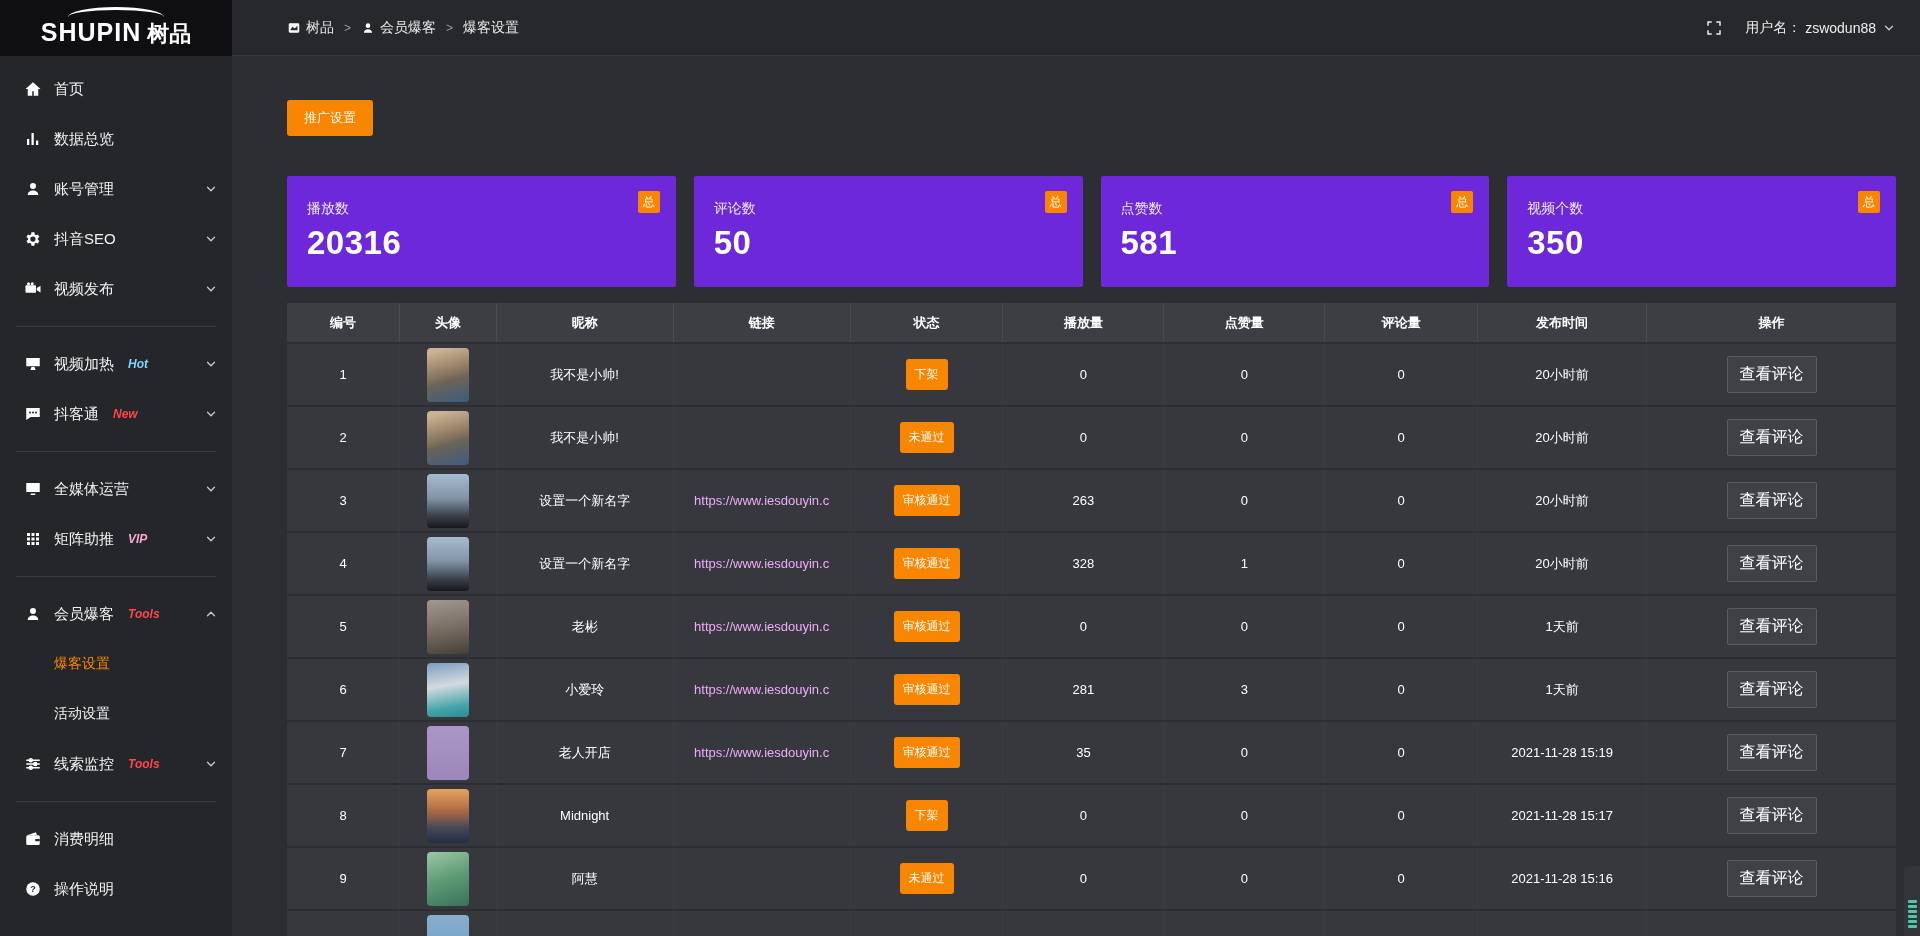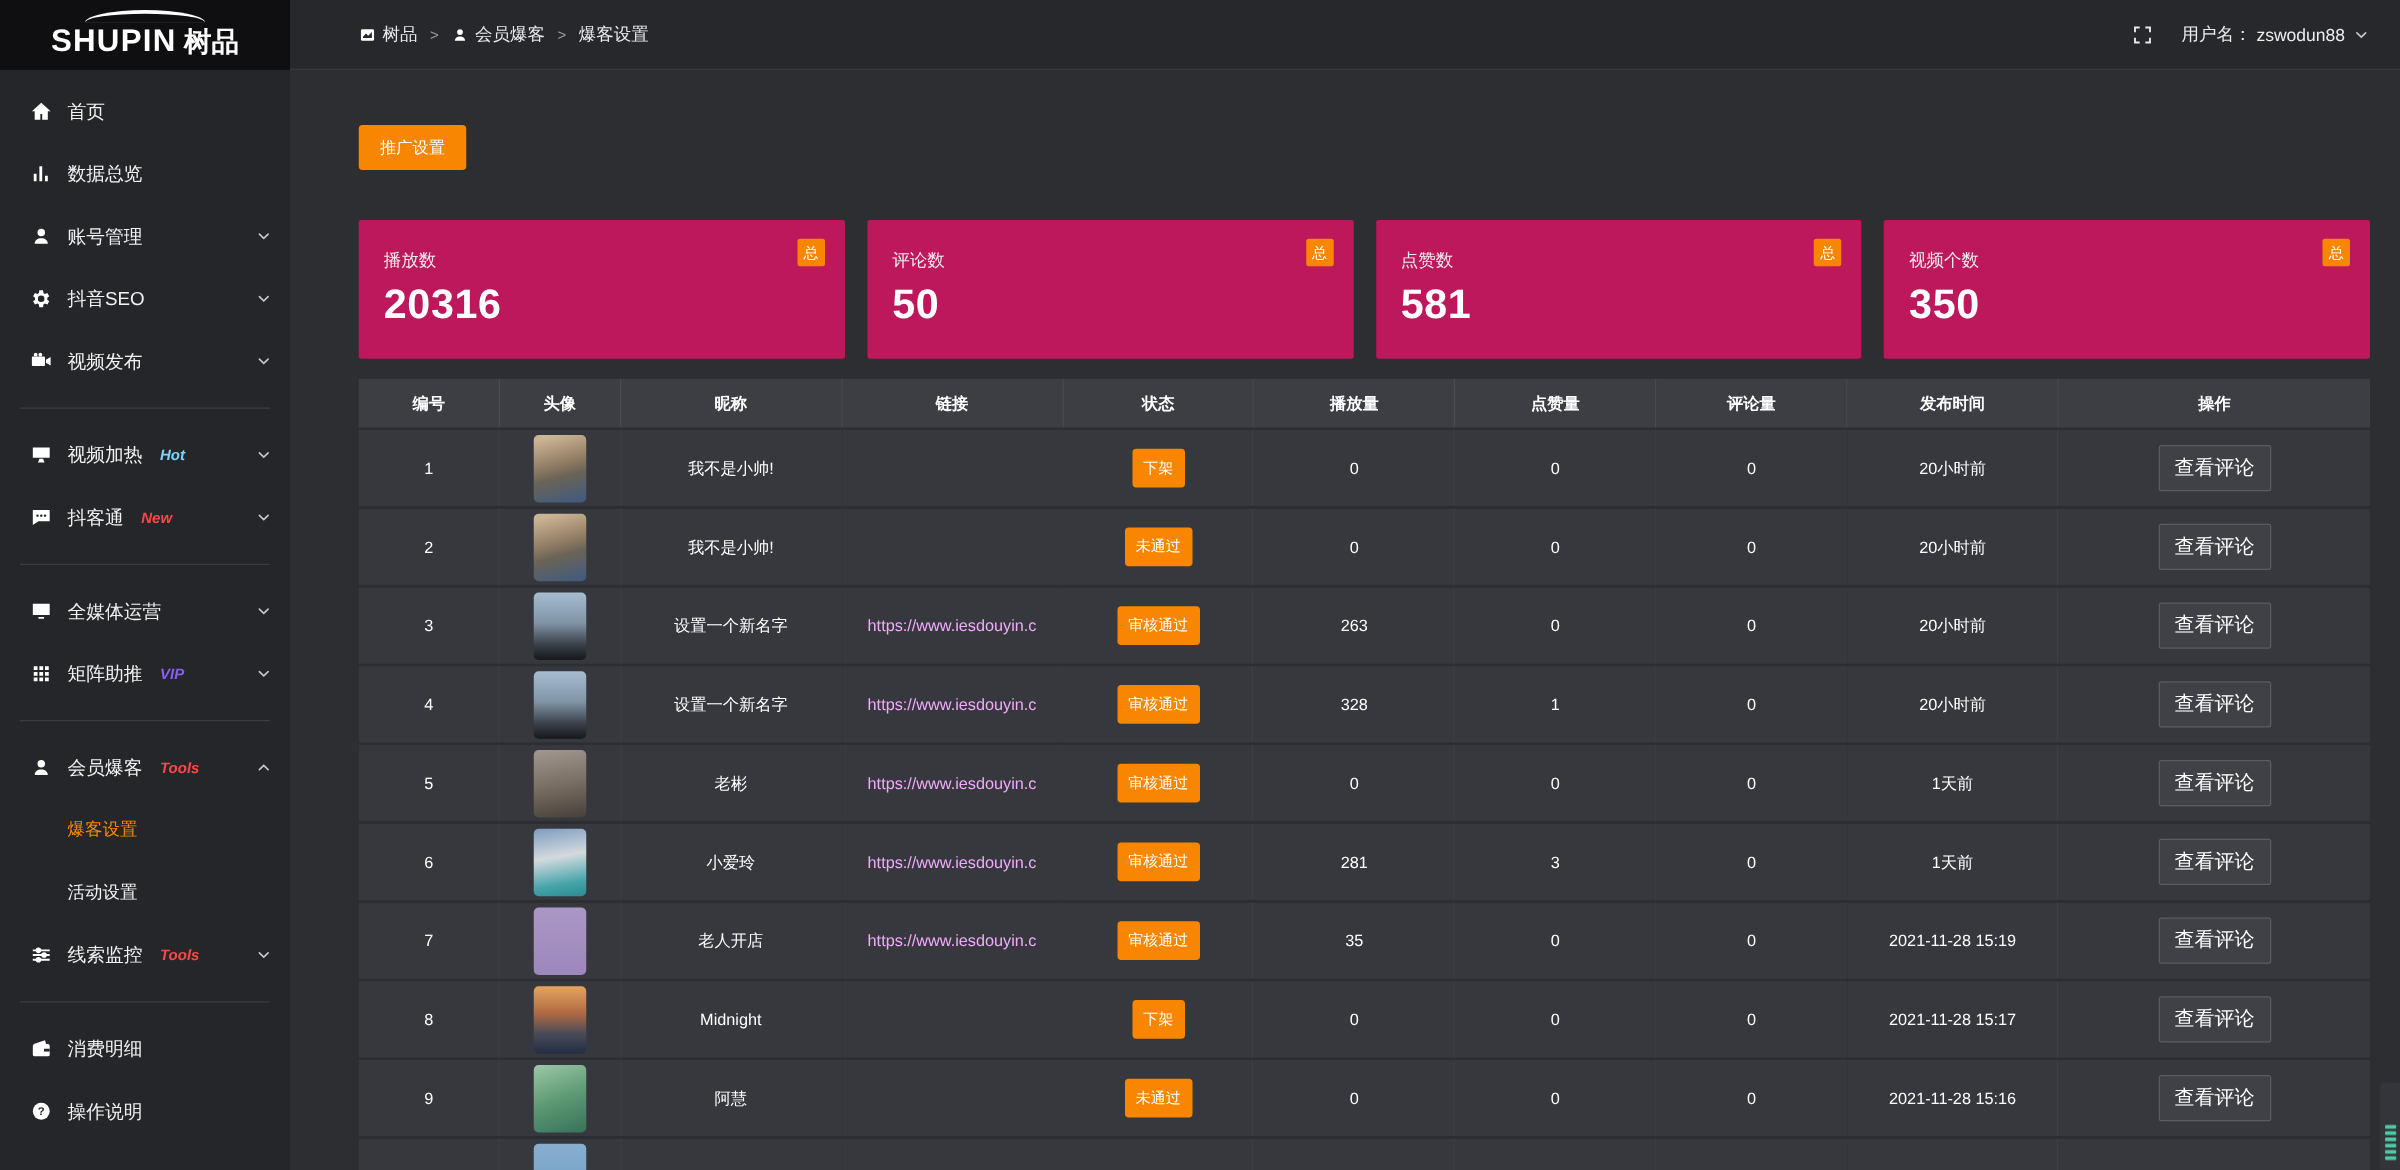--- a/index.html
+++ b/index.html
@@ -42,21 +42,21 @@
   .user-box { display:flex; align-items:center; gap:4px; font-size:14px; color:#eee; cursor:pointer; }
   .user-box .menu-chevron { margin-left:2px; }
 
   .content { flex:1; padding:44px 24px 0 55px; overflow:hidden; background:#2c2e32; }
 
   .promo-btn { background:#f98600; color:#fff; border:none; border-radius:3px;
     font-size:13px; padding:9px 17px; cursor:pointer; font-family:inherit; }
 
   
   .stats-row { display:grid; grid-template-columns:repeat(4,1fr); gap:18px; margin-top:40px; }
-  .stat-card { background:#be185d; border-radius:2px; height:111px; position:relative; padding:24px 20px 0 20px; }
+  .stat-card { background:#6d28d9; border-radius:2px; height:111px; position:relative; padding:24px 20px 0 20px; }
   .stat-label { font-size:14px; color:#ececec; }
   .stat-value { font-size:33px; font-weight:600; color:#fff; margin-top:6px; letter-spacing:.5px; }
   .stat-badge { position:absolute; top:15px; right:16px; background:#f98600; color:#fff;
     font-size:12px; width:22px; height:22px; border-radius:2px; display:flex; align-items:center; justify-content:center; }
 
   
   .table-wrap { margin-top:16px; }
   table { width:100%; border-collapse:collapse; table-layout:fixed; }
   thead th { background:#3c3e43; height:40px; font-size:13px; font-weight:bold; color:#fff;
     border-right:1px solid rgba(255,255,255,.07); border-bottom:2px solid #2c2e32; }
@@ -203,21 +203,21 @@
               <path d="M6 9l6 6 6-6"></path>
             </svg></span>
         </div>
         <div class="menu-item">
           <span class="icn">
             <svg viewBox="0 0 24 24" fill="#fff">
               <path d="M4 4h4v4H4zM10 4h4v4h-4zM16 4h4v4h-4zM4 10h4v4H4zM10 10h4v4h-4zM16 10h4v4h-4zM4 16h4v4H4zM10 16h4v4h-4zM16 16h4v4h-4z"></path>
             </svg>
           </span>
           <span class="menu-label">矩阵助推</span>
-          <span class="menu-badge" style="color: #8b5cf6;">VIP</span>
+          <span class="menu-badge" style="color: #f9a8d4;">VIP</span>
           <span class="menu-spacer"></span>
           <span class="menu-chevron"><svg viewBox="0 0 24 24" fill="none" stroke="#fff" stroke-width="2.2" stroke-linecap="round">
               <path d="M6 9l6 6 6-6"></path>
             </svg></span>
         </div>
         <hr class="menu-divider">
         <div class="menu-item">
           <span class="icn">
             <svg viewBox="0 0 24 24" fill="#fff">
               <path d="M12 12a4 4 0 1 0 0-8 4 4 0 0 0 0 8zm-7 8c0-3.9 3.1-6 7-6s7 2.1 7 6z"></path>

